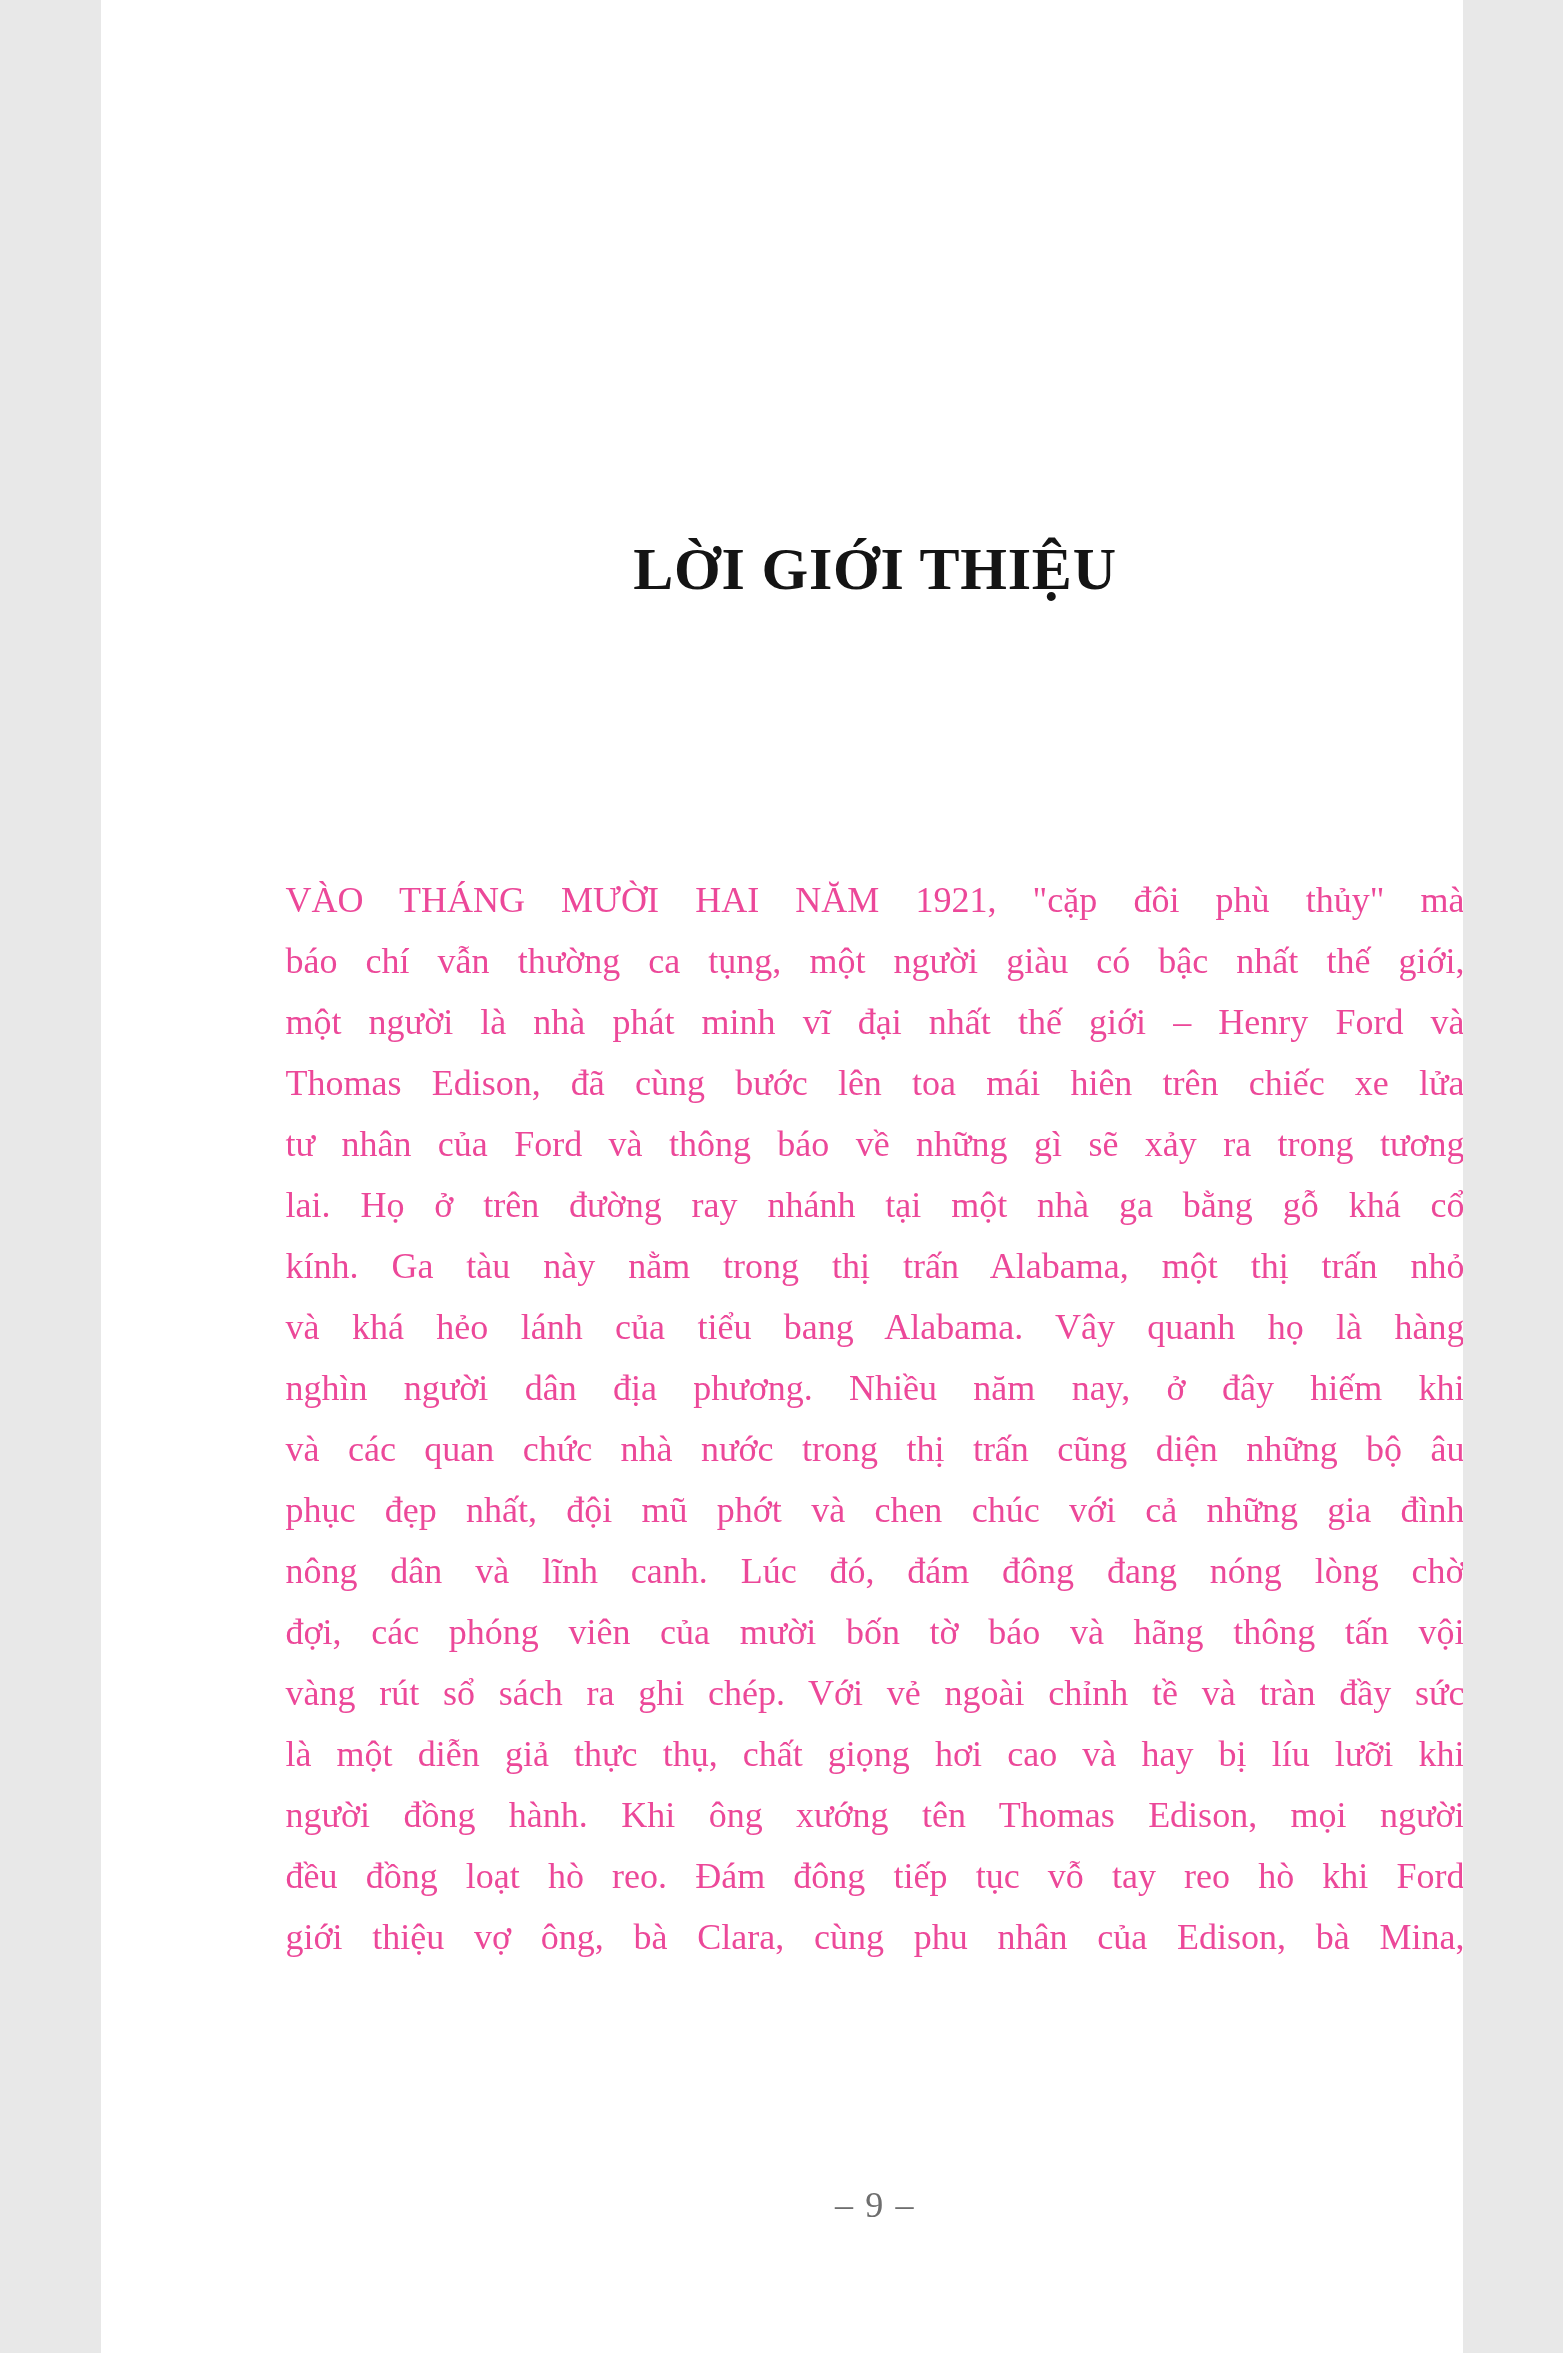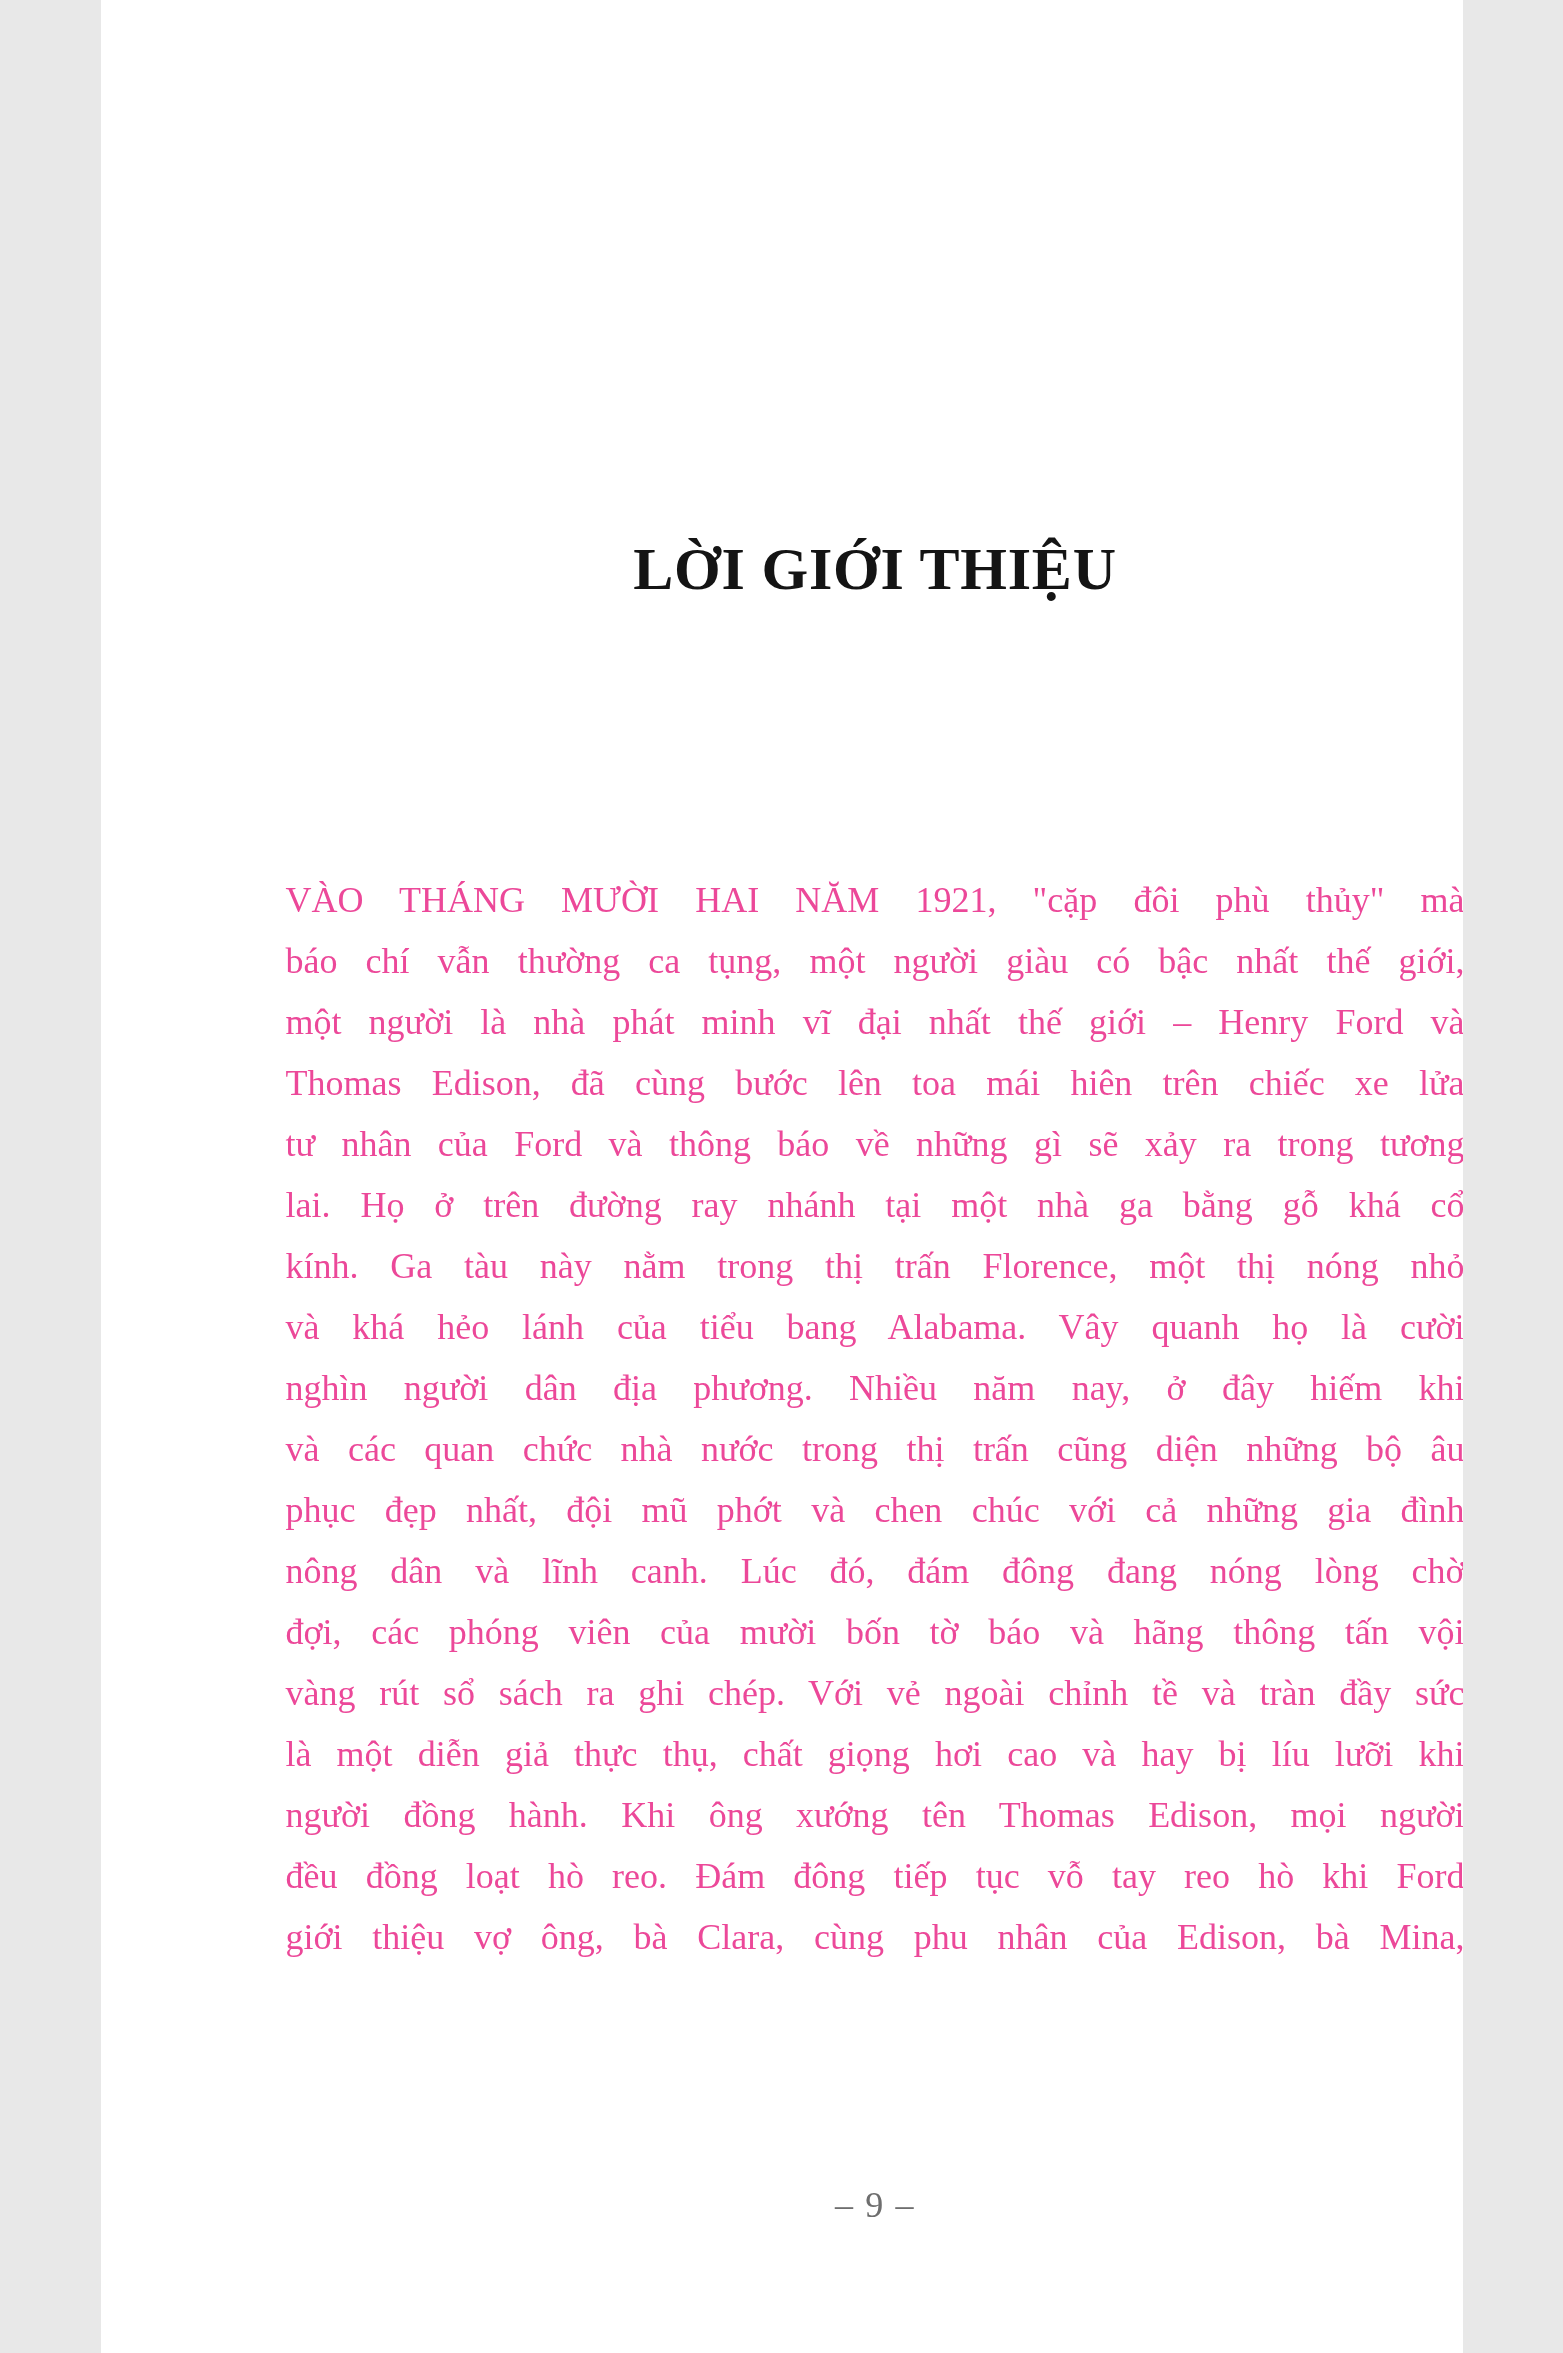--- a/index.html
+++ b/index.html
@@ -65,22 +65,22 @@
 
   <h1 class="chapter-title" style="color: rgb(20, 20, 20);">LỜI GIỚI THIỆU</h1>
 
   <div class="paragraph" style="color: rgb(22, 22, 22);">
       <div class="line">VÀO THÁNG MƯỜI HAI NĂM 1921, "cặp đôi phù thủy" mà</div>
       <div class="line">báo chí vẫn thường ca tụng, một người giàu có bậc nhất thế giới,</div>
       <div class="line">một người là nhà phát minh vĩ đại nhất thế giới – Henry Ford và</div>
       <div class="line">Thomas Edison, đã cùng bước lên toa mái hiên trên chiếc xe lửa</div>
       <div class="line">tư nhân của Ford và thông báo về những gì sẽ xảy ra trong tương</div>
       <div class="line">lai. Họ ở trên đường ray nhánh tại một nhà ga bằng gỗ khá cổ</div>
-      <div class="line">kính. Ga tàu này nằm trong thị trấn Florence, một thị nóng nhỏ</div>
-      <div class="line">và khá hẻo lánh của tiểu bang Alabama. Vây quanh họ là cười</div>
+      <div class="line">kính. Ga tàu này nằm trong thị trấn Alabama, một thị trấn nhỏ</div>
+      <div class="line">và khá hẻo lánh của tiểu bang Alabama. Vây quanh họ là hàng</div>
       <div class="line">nghìn người dân địa phương. Nhiều năm nay, ở đây hiếm khi</div>
       <div class="line">và các quan chức nhà nước trong thị trấn cũng diện những bộ âu</div>
       <div class="line">phục đẹp nhất, đội mũ phớt và chen chúc với cả những gia đình</div>
       <div class="line">nông dân và lĩnh canh. Lúc đó, đám đông đang nóng lòng chờ</div>
       <div class="line">đợi, các phóng viên của mười bốn tờ báo và hãng thông tấn vội</div>
       <div class="line">vàng rút sổ sách ra ghi chép. Với vẻ ngoài chỉnh tề và tràn đầy sức</div>
       <div class="line">là một diễn giả thực thụ, chất giọng hơi cao và hay bị líu lưỡi khi</div>
       <div class="line">người đồng hành. Khi ông xướng tên Thomas Edison, mọi người</div>
       <div class="line">đều đồng loạt hò reo. Đám đông tiếp tục vỗ tay reo hò khi Ford</div>
       <div class="line">giới thiệu vợ ông, bà Clara, cùng phu nhân của Edison, bà Mina,</div>

